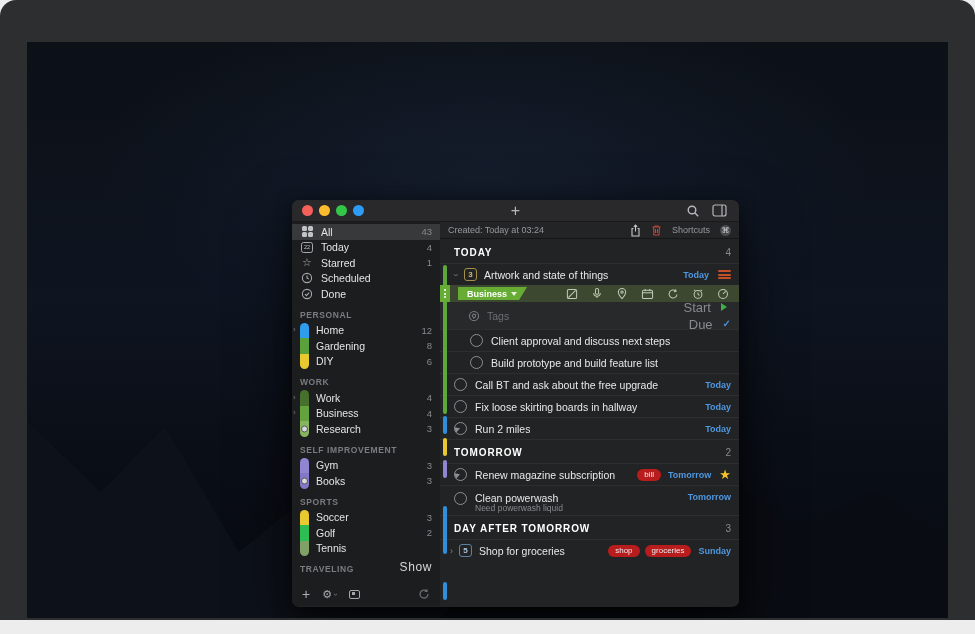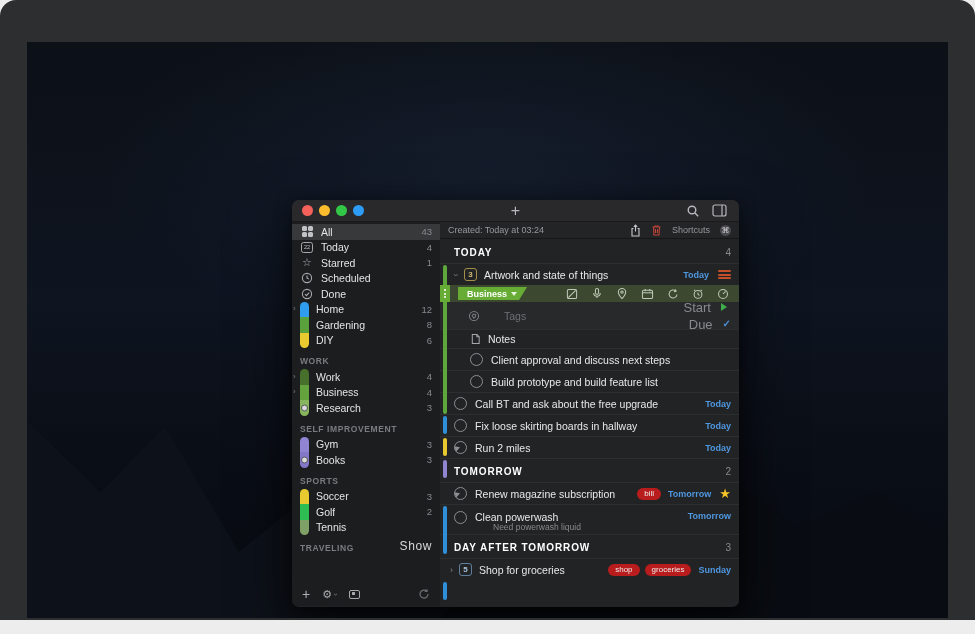--- a/index.html
+++ b/index.html
@@ -131,34 +131,34 @@
   .ltag { margin-left:8px; background:#67ad35; color:#fff; font-weight:bold; font-size:9px;
           height:13px; display:flex; align-items:center; gap:4px; padding:0 10px 0 9px;
           clip-path:polygon(0 0,100% 0,calc(100% - 8px) 100%,0 100%); }
   .ltag .tagcaret { width:0; height:0; border:3px solid transparent; border-top:4px solid #e8f2dc;
                     margin-top:3px; }
   .ebar-icons { margin-left:auto; display:flex; align-items:center; gap:13px; }
 
   
   .tagsblock { height:27px; background:#28292b; display:flex; align-items:center;
                padding-right:8px; border-top:none; }
-  .tb-left { display:flex; align-items:center; gap:24px; padding-left:28px; color:#6f6f74; }
+  .tb-left { display:flex; align-items:center; gap:7px; padding-left:28px; color:#6f6f74; }
   .sd { margin-left:auto; display:flex; flex-direction:column; gap:2px; }
   .sd-row { display:flex; align-items:center; justify-content:flex-end; gap:10px; }
   .sd-row .sdl { color:#8a8a8e; font-size:13px; font-weight:normal; }
   .play-ic { width:0; height:0; border:4px solid transparent; border-left:6px solid #3fae4a; }
   .check-ic { color:#4a90d9; font-size:10px; font-weight:bold; line-height:10px; }
 
   .notes-row { height:19px; }
   .notes-row .nlabel { margin-left:7px; }
 
   .tagpill { background:#b91c1c; color:#ececee; font-size:8px; border-radius:8px;
              padding:1.5px 7px; margin-left:5px; }
   .star-y { color:#f6c428; font-size:13px; margin-left:8px; line-height:13px; }
-  .clean-note { position:absolute; left:53px; top:17px; color:#8a8a8e; font-size:8.5px; }
+  .clean-note { position:absolute; left:35px; top:17px; color:#8a8a8e; font-size:8.5px; }
   .clean-row { height:30px; align-items:flex-start; padding-top:4px; }
   .clean-row .due { margin-top:2px; }
 
   svg { display:block; }
 </style>
 </head>
 <body>
 
 <div class="stage">
   <div class="bezel"></div>
@@ -234,20 +234,23 @@
             <span class="sic">
               <svg width="12" height="12" viewBox="0 0 12 12" fill="none" stroke="#a8a8ac" stroke-width="1.1">
                 <circle cx="6" cy="6" r="4.6"></circle>
                   <path d="M4 6.2 L5.4 7.6 L8.2 4.6"></path>
               </svg>
               </span>
             <span class="lbl">Done</span>
             <span class="cnt"></span>
           </div>
 
+          <div class="shead">
+            <span>PERSONAL</span>
+          </div>
           <div class="srow">
             <span class="caret">›</span>
             <span class="pill first" style="background-color: rgb(47, 156, 237);"></span>
             <span class="lbl">Home</span>
             <span class="cnt">12</span>
           </div>
           <div class="srow">
             <span class="pill" style="background-color: rgb(90, 161, 60);"></span>
             <span class="lbl">Gardening</span>
             <span class="cnt">8</span>
@@ -466,29 +469,20 @@
                   <span class="sdl">Start</span>
                   <span class="play-ic"></span>
                 </span>
                 <span class="sd-row">
                   <span class="sdl">Due</span>
                   <span class="check-ic">✓</span>
                 </span>
               </span>
             </div>
 
-            <div class="mrow task notes-row ind2" style="height:19px">
-              <span>
-                <svg width="11" height="12" viewBox="0 0 12 13" fill="none" stroke="#a8a8ac" stroke-width="1.1">
-                  <path d="M2.5 1.5 H7.5 L10 4 V11.5 H2.5 Z"></path>
-                    <path d="M7.5 1.5 V4 H10"></path>
-                </svg>
-                </span>
-              <span class="nlabel">Notes</span>
-            </div>
 
             <div class="mrow task ind2">
               <span class="cb"></span>
               <span class="ttl">Client approval and discuss next steps</span>
             </div>
             <div class="mrow task ind2">
               <span class="cb"></span>
               <span class="ttl">Build prototype and build feature list</span>
             </div>
             <div class="mrow task ind1">

